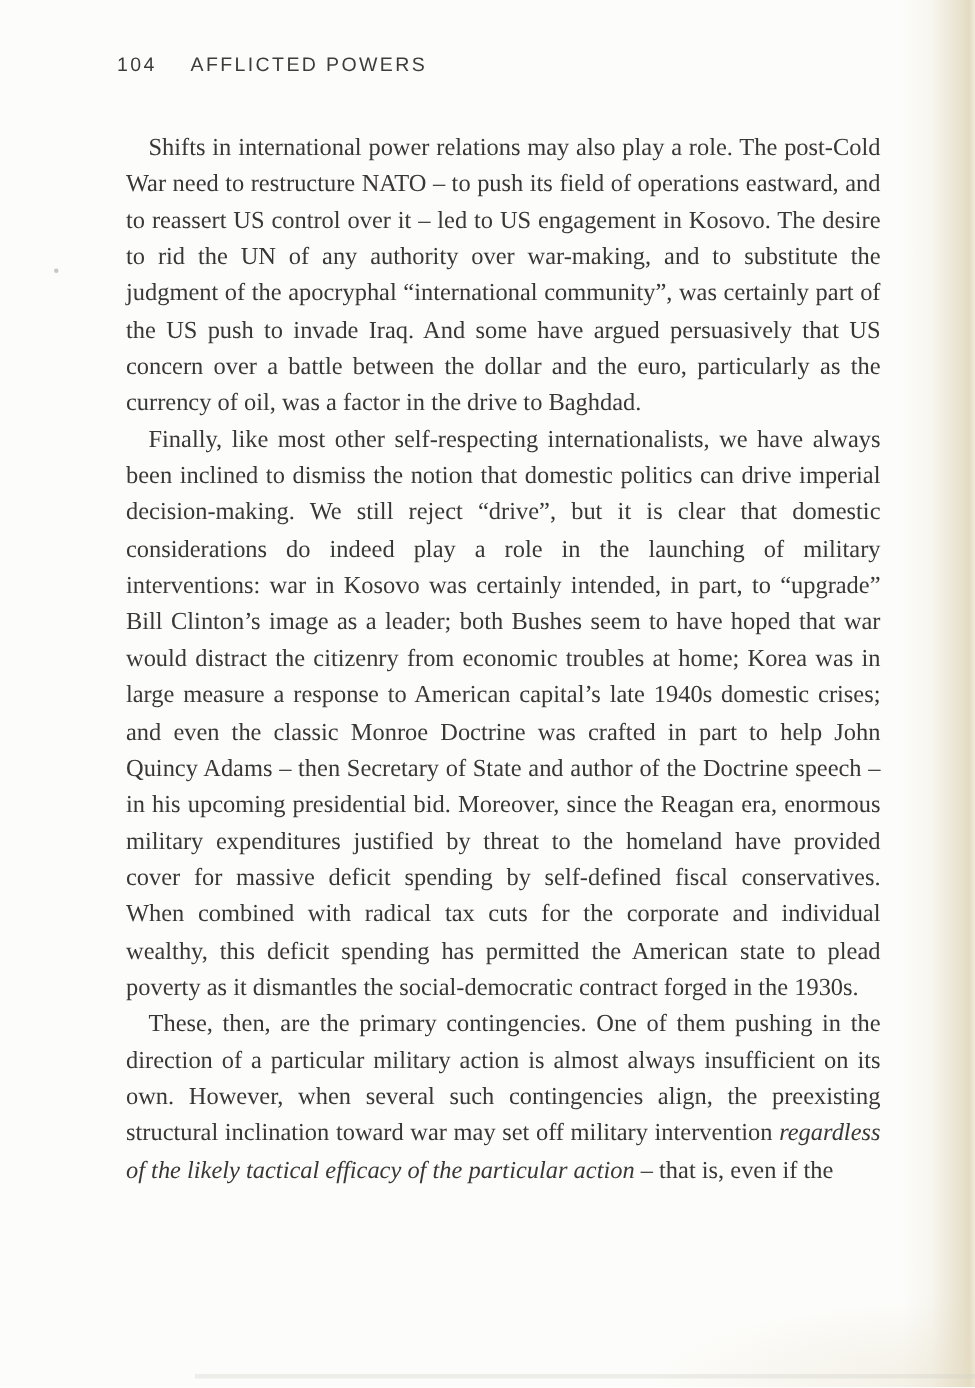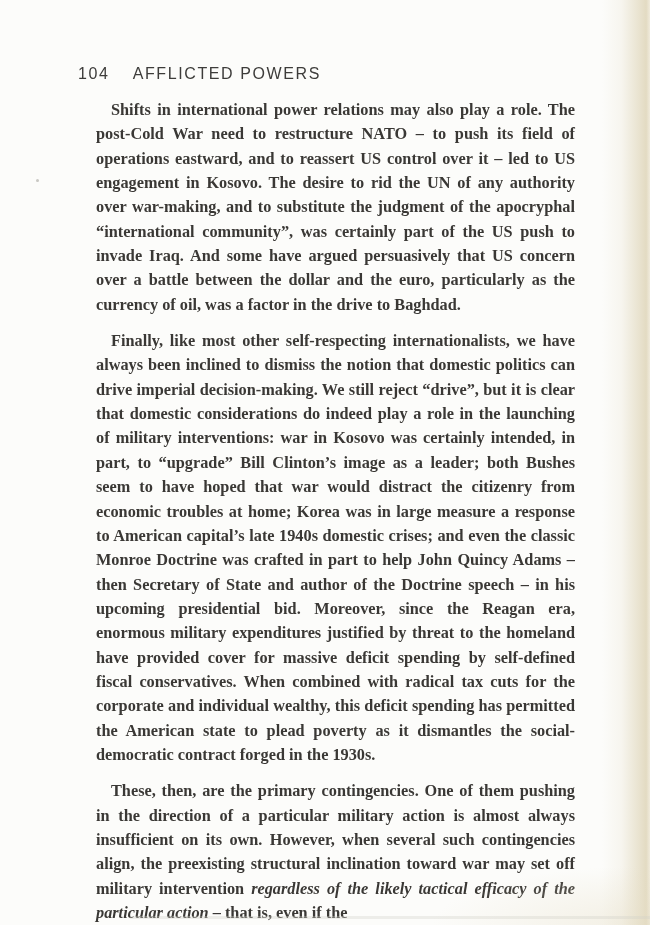--- a/index.html
+++ b/index.html
@@ -62,45 +62,44 @@
     left: 36px;
     top: 179px;
     width: 3px;
     height: 3px;
     border-radius: 50%;
     background: rgba(150, 148, 140, 0.5);
   }
   .header {
     position: absolute;
     left: 78px;
-    top: 65px;
+    top: 35px;
     font-family: "Liberation Sans", sans-serif;
-    font-size: 16px;
+    font-size: 13px;
     letter-spacing: 1.6px;
     color: #3d3c3a;
     white-space: nowrap;
   }
   .header .pgnum {
     margin-right: 18px;
   }
   .body-text {
     position: absolute;
     left: 84px;
     top: 86px;
     width: 503px;
     color: #3a3835;
     font-size: 16.3px;
     line-height: 24.35px;
   }
   .body-text p {
-    margin: 12px;
+    margin: 0;
     padding: 0;
     text-indent: 15px;
     text-align: justify;
-    font-weight: bold;
   }
   .body-text p span.italic {
     font-style: italic;
   }
 </style>
 </head>
 <body>
 
 <div class="page">
 

